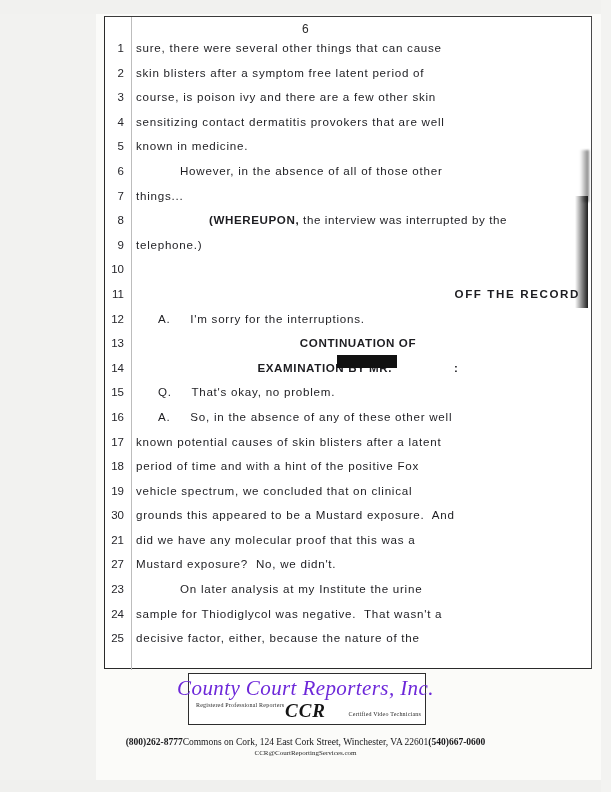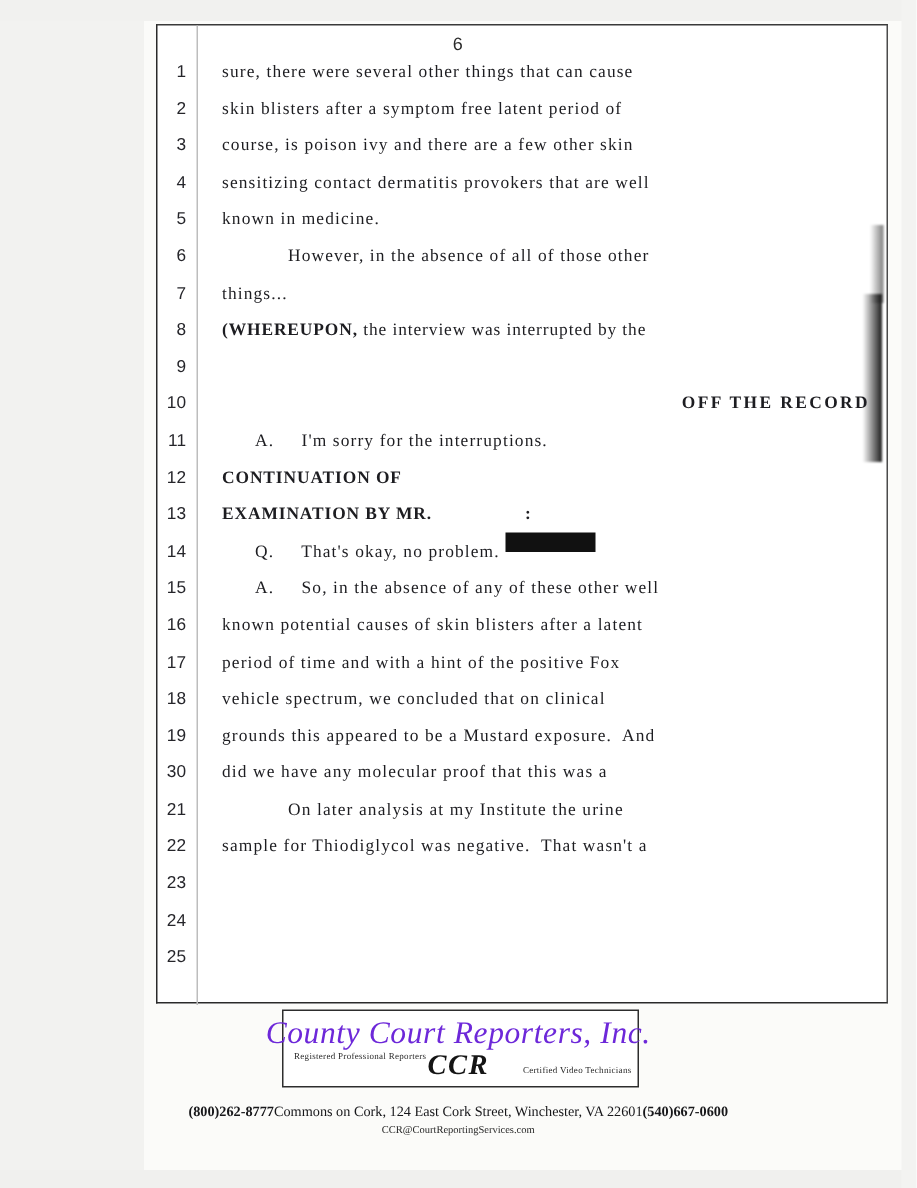--- a/index.html
+++ b/index.html
@@ -129,29 +129,28 @@
   
   #transcript-lines {
     position: absolute;
     left: 136px;
     top: 36px;
     width: 444px;
   }
   .tline {
     height: 24.6px;
     line-height: 24.6px;
-    font-family: Liberation Serif, serif;
+    font-family: Liberation Sans, sans-serif;
     font-size: 11.6px;
     letter-spacing: 0.75px;
     color: #1d1d21;
     white-space: pre;
     overflow: visible;
-    margin-left: 12px;
-  }
-  .tline.bold { font-weight: bold; letter-spacing: 0.6px; }
+  }
+  .tline.bold { font-weight: bold; letter-spacing: 0.6px; text-align: center; }
   .tline.center { text-align: right; font-weight: bold; letter-spacing: 1.6px; }
   .tline.indent { padding-left: 44px; }
   .tline.qa { padding-left: 22px; }
 
   
   #redaction-bar {
     position: absolute;
     left: 337px;
     top: 355px;
     width: 60px;
@@ -261,49 +260,52 @@
       <div class="lnum">12</div>
       <div class="lnum">13</div>
       <div class="lnum">14</div>
       <div class="lnum">15</div>
       <div class="lnum">16</div>
       <div class="lnum">17</div>
       <div class="lnum">18</div>
       <div class="lnum">19</div>
       <div class="lnum">30</div>
       <div class="lnum">21</div>
-      <div class="lnum">22</div>
+      <div class="lnum">27</div>
       <div class="lnum">23</div>
       <div class="lnum">24</div>
       <div class="lnum">25</div>
     </div>
 
   <div id="transcript-lines">
       <div class="tline">sure, there were several other things that can cause</div>
       <div class="tline">skin blisters after a symptom free latent period of</div>
       <div class="tline">course, is poison ivy and there are a few other skin</div>
       <div class="tline">sensitizing contact dermatitis provokers that are well</div>
       <div class="tline">known in medicine.</div>
       <div class="tline indent">However, in the absence of all of those other</div>
       <div class="tline">things...</div>
       <div class="tline bold"><span style="font-weight: bold;">(WHEREUPON,</span><span style="font-weight: normal;"> the interview was interrupted by the</span></div>
+      <div class="tline">telephone.)</div>
       <div class="tline"></div>
       <div class="tline center">OFF THE RECORD</div>
       <div class="tline qa">A.     I'm sorry for the interruptions.</div>
       <div class="tline bold">CONTINUATION OF</div>
       <div class="tline bold"><span>EXAMINATION BY MR.</span><span style="display: inline-block; width: 62px;"></span><span>:</span></div>
       <div class="tline qa">Q.     That's okay, no problem.</div>
       <div class="tline qa">A.     So, in the absence of any of these other well</div>
       <div class="tline">known potential causes of skin blisters after a latent</div>
       <div class="tline">period of time and with a hint of the positive Fox</div>
       <div class="tline">vehicle spectrum, we concluded that on clinical</div>
       <div class="tline">grounds this appeared to be a Mustard exposure.  And</div>
       <div class="tline">did we have any molecular proof that this was a</div>
+      <div class="tline">Mustard exposure?  No, we didn't.</div>
       <div class="tline indent">On later analysis at my Institute the urine</div>
       <div class="tline">sample for Thiodiglycol was negative.  That wasn't a</div>
+      <div class="tline">decisive factor, either, because the nature of the</div>
     </div>
 
   <div id="redaction-bar"></div>
 
   <div id="footer-box"></div>
   <div id="reporter-name">County Court Reporters, Inc.</div>
   <div id="reporter-tag-left">Registered Professional Reporters</div>
   <div id="ccr-mark">CCR</div>
   <div id="reporter-tag-right">Certified Video Technicians</div>
 

